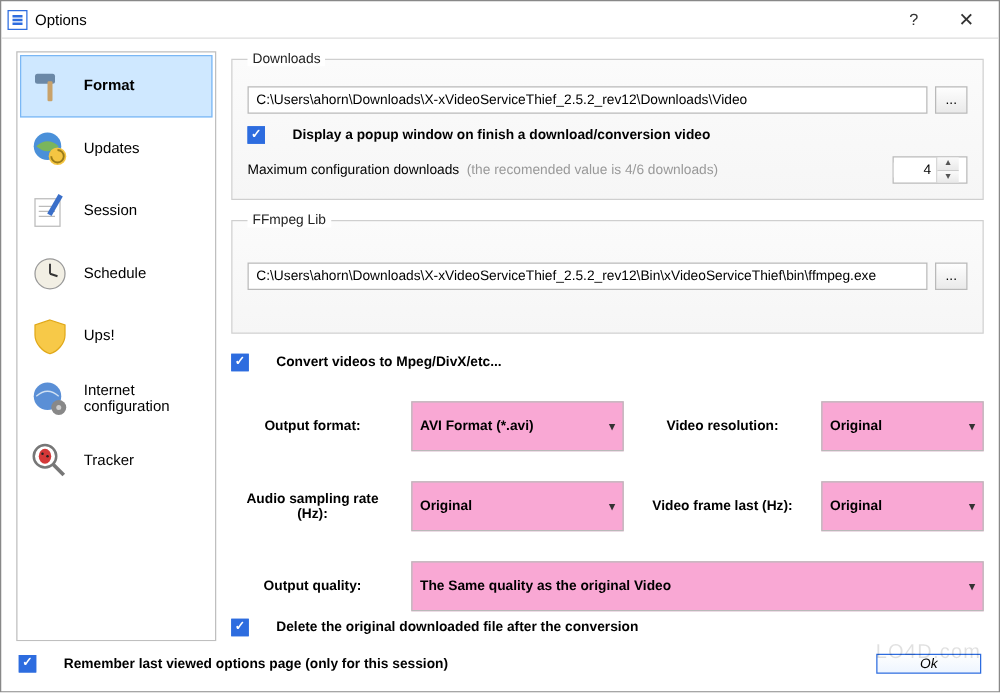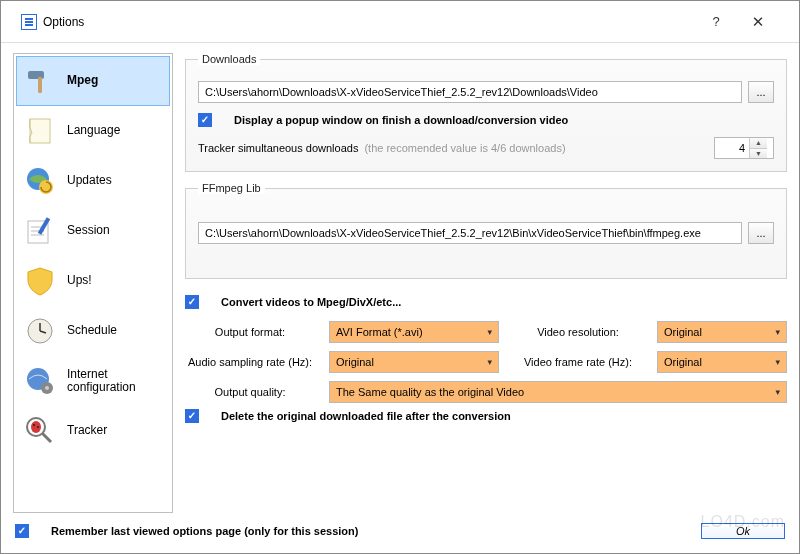--- a/index.html
+++ b/index.html
@@ -12,24 +12,24 @@
   .window {
     width: 800px;
     height: 554px;
     border: 1px solid #888;
     display: flex;
     flex-direction: column;
     background: #fff;
     position: relative;
   }
   .titlebar {
-    height: 42px;
+    height: 30px;
     display: flex;
     align-items: center;
-    padding: 0 20px;
+    padding: 0 5px;
     border-bottom: 1px solid #ddd;
     font-size: 12px;
   }
   .titlebar .app-icon {
     width: 16px; height: 16px;
     margin-right: 6px;
     display:inline-flex;align-items:center;justify-content:center;
     border:1px solid #2d6cdf;
   }
   .titlebar .app-icon span{display:block;width:8px;height:2px;background:#2d6cdf;box-shadow:0 3px 0 #2d6cdf,0 -3px 0 #2d6cdf;}
@@ -154,29 +154,30 @@
   .spin .arrows {
     width:18px; height:100%; border-left:1px solid #ccc;
     display:flex; flex-direction:column;
   }
   .spin .arrows span{flex:1;display:flex;align-items:center;justify-content:center;font-size:7px;color:#555;background:linear-gradient(#fafafa,#e9e9e9);}
   .spin .arrows span:first-child{border-bottom:1px solid #ccc;}
   .convert-section { padding-top:2px;text-align:center; }
   .form-grid {
     display:grid;
     grid-template-columns: 130px 170px 130px 130px;
-    gap: 8px 14px;
-    align-items:center;
-    margin-top:12px;
+    gap: 24px 14px;
+    align-items:center;
+    margin-top:24px;
+    font-weight:bold;
   }
   .form-label { font-size:11px; }
   .combo {
-    height:22px;
+    height:40px;
     border:1px solid #b9b9b9;
-    background:#fdba74;
+    background:#f9a8d4;
     display:flex;align-items:center;
     padding:0 6px;
     font-size:11px;
     position:relative;
   }
   .combo::after {
     content:"▾";
     position:absolute;right:6px;top:50%;transform:translateY(-50%);
     font-size:9px;color:#333;
   }
@@ -225,30 +226,21 @@
   <div class="content">
 
     <div class="sidebar">
       <div class="side-item selected">
         <span class="icon-wrap">
           <svg width="32" height="32" viewBox="0 0 32 32">
               <rect x="4" y="6" width="16" height="8" rx="2" fill="#6b88a7"></rect>
               <rect x="14" y="12" width="4" height="16" rx="1" fill="#c9a26a"></rect>
             </svg>
         </span>
-        <span class="lbl">Mpeg</span>
-      </div>
-      <div class="side-item">
-        <span class="icon-wrap">
-          <svg width="32" height="32" viewBox="0 0 32 32">
-              <rect x="6" y="4" width="20" height="24" fill="#fdfaea" stroke="#ccc692"></rect>
-              <path d="M6 4 Q4 12 8 18 Q4 22 6 28" stroke="#ccc692" fill="none"></path>
-            </svg>
-        </span>
-        <span class="lbl">Language</span>
+        <span class="lbl">Format</span>
       </div>
       <div class="side-item">
         <span class="icon-wrap">
           <svg width="32" height="32" viewBox="0 0 32 32">
               <circle cx="14" cy="14" r="11" fill="#4a90d9"></circle>
               <path d="M5 14 Q14 6 23 14 Q14 22 5 14" fill="#7ab55c"></path>
               <circle cx="22" cy="22" r="7" fill="#f5c542"></circle>
               <path d="M22 17 A5 5 0 1 1 17 22" stroke="#9a7b18" fill="none" stroke-width="1.5"></path>
             </svg>
         </span>
@@ -262,34 +254,34 @@
               <line x1="7" y1="16" x2="20" y2="16" stroke="#bbb"></line>
               <line x1="7" y1="20" x2="20" y2="20" stroke="#bbb"></line>
               <rect x="18" y="2" width="4" height="18" fill="#3a6fc9" transform="rotate(30 20 11)"></rect>
             </svg>
         </span>
         <span class="lbl">Session</span>
       </div>
       <div class="side-item">
         <span class="icon-wrap">
           <svg width="32" height="32" viewBox="0 0 32 32">
-              <path d="M16 3 L28 7 V15 C28 22 22 28 16 30 C10 28 4 22 4 15 V7 Z" fill="#f7c948" stroke="#e0a818"></path>
-            </svg>
-        </span>
-        <span class="lbl">Ups!</span>
-      </div>
-      <div class="side-item">
-        <span class="icon-wrap">
-          <svg width="32" height="32" viewBox="0 0 32 32">
               <circle cx="16" cy="16" r="12" fill="#f2efe4" stroke="#999"></circle>
               <line x1="16" y1="16" x2="16" y2="8" stroke="#333" stroke-width="1.5"></line>
               <line x1="16" y1="16" x2="22" y2="18" stroke="#333" stroke-width="1.5"></line>
             </svg>
         </span>
         <span class="lbl">Schedule</span>
+      </div>
+      <div class="side-item">
+        <span class="icon-wrap">
+          <svg width="32" height="32" viewBox="0 0 32 32">
+              <path d="M16 3 L28 7 V15 C28 22 22 28 16 30 C10 28 4 22 4 15 V7 Z" fill="#f7c948" stroke="#e0a818"></path>
+            </svg>
+        </span>
+        <span class="lbl">Ups!</span>
       </div>
       <div class="side-item">
         <span class="icon-wrap">
           <svg width="32" height="32" viewBox="0 0 32 32">
               <circle cx="14" cy="14" r="11" fill="#5a8fd6"></circle>
               <path d="M5 14 Q14 6 23 14" fill="none" stroke="#cfe0f3"></path>
               <circle cx="23" cy="23" r="6" fill="#888"></circle>
               <circle cx="23" cy="23" r="2" fill="#ccc"></circle>
             </svg>
         </span>
@@ -316,21 +308,21 @@
         <legend>Downloads</legend>
         <div class="pathrow">
           <input class="textfield" value="C:\Users\ahorn\Downloads\X-xVideoServiceThief_2.5.2_rev12\Downloads\Video" style="">
           <div class="browse-btn">...</div>
         </div>
         <div class="chk-row">
           <span class="chk"></span>
           <span class="txt">Display a popup window on finish a download/conversion video</span>
         </div>
         <div class="row">
-          <span>Tracker simultaneous downloads </span>
+          <span>Maximum configuration downloads </span>
           <span class="muted">(the recomended value is 4/6 downloads)</span>
           <span style="flex:1"></span>
           <div class="spin">
             <input value="4" style="">
             <div class="arrows">
                 <span>▲</span>
                 <span>▼</span>
               </div>
           </div>
         </div>
@@ -356,21 +348,21 @@
             </div>
           <span class="form-label">Video resolution:</span>
           <div class="combo">
               <span>Original</span>
             </div>
 
           <span class="form-label">Audio sampling rate (Hz):</span>
           <div class="combo">
               <span>Original</span>
             </div>
-          <span class="form-label">Video frame rate (Hz):</span>
+          <span class="form-label">Video frame last (Hz):</span>
           <div class="combo">
               <span>Original</span>
             </div>
 
           <span class="form-label">Output quality:</span>
           <div class="combo full">
               <span>The Same quality as the original Video</span>
             </div>
         </div>
         <div class="chk-row" style="margin-top:6px;">

